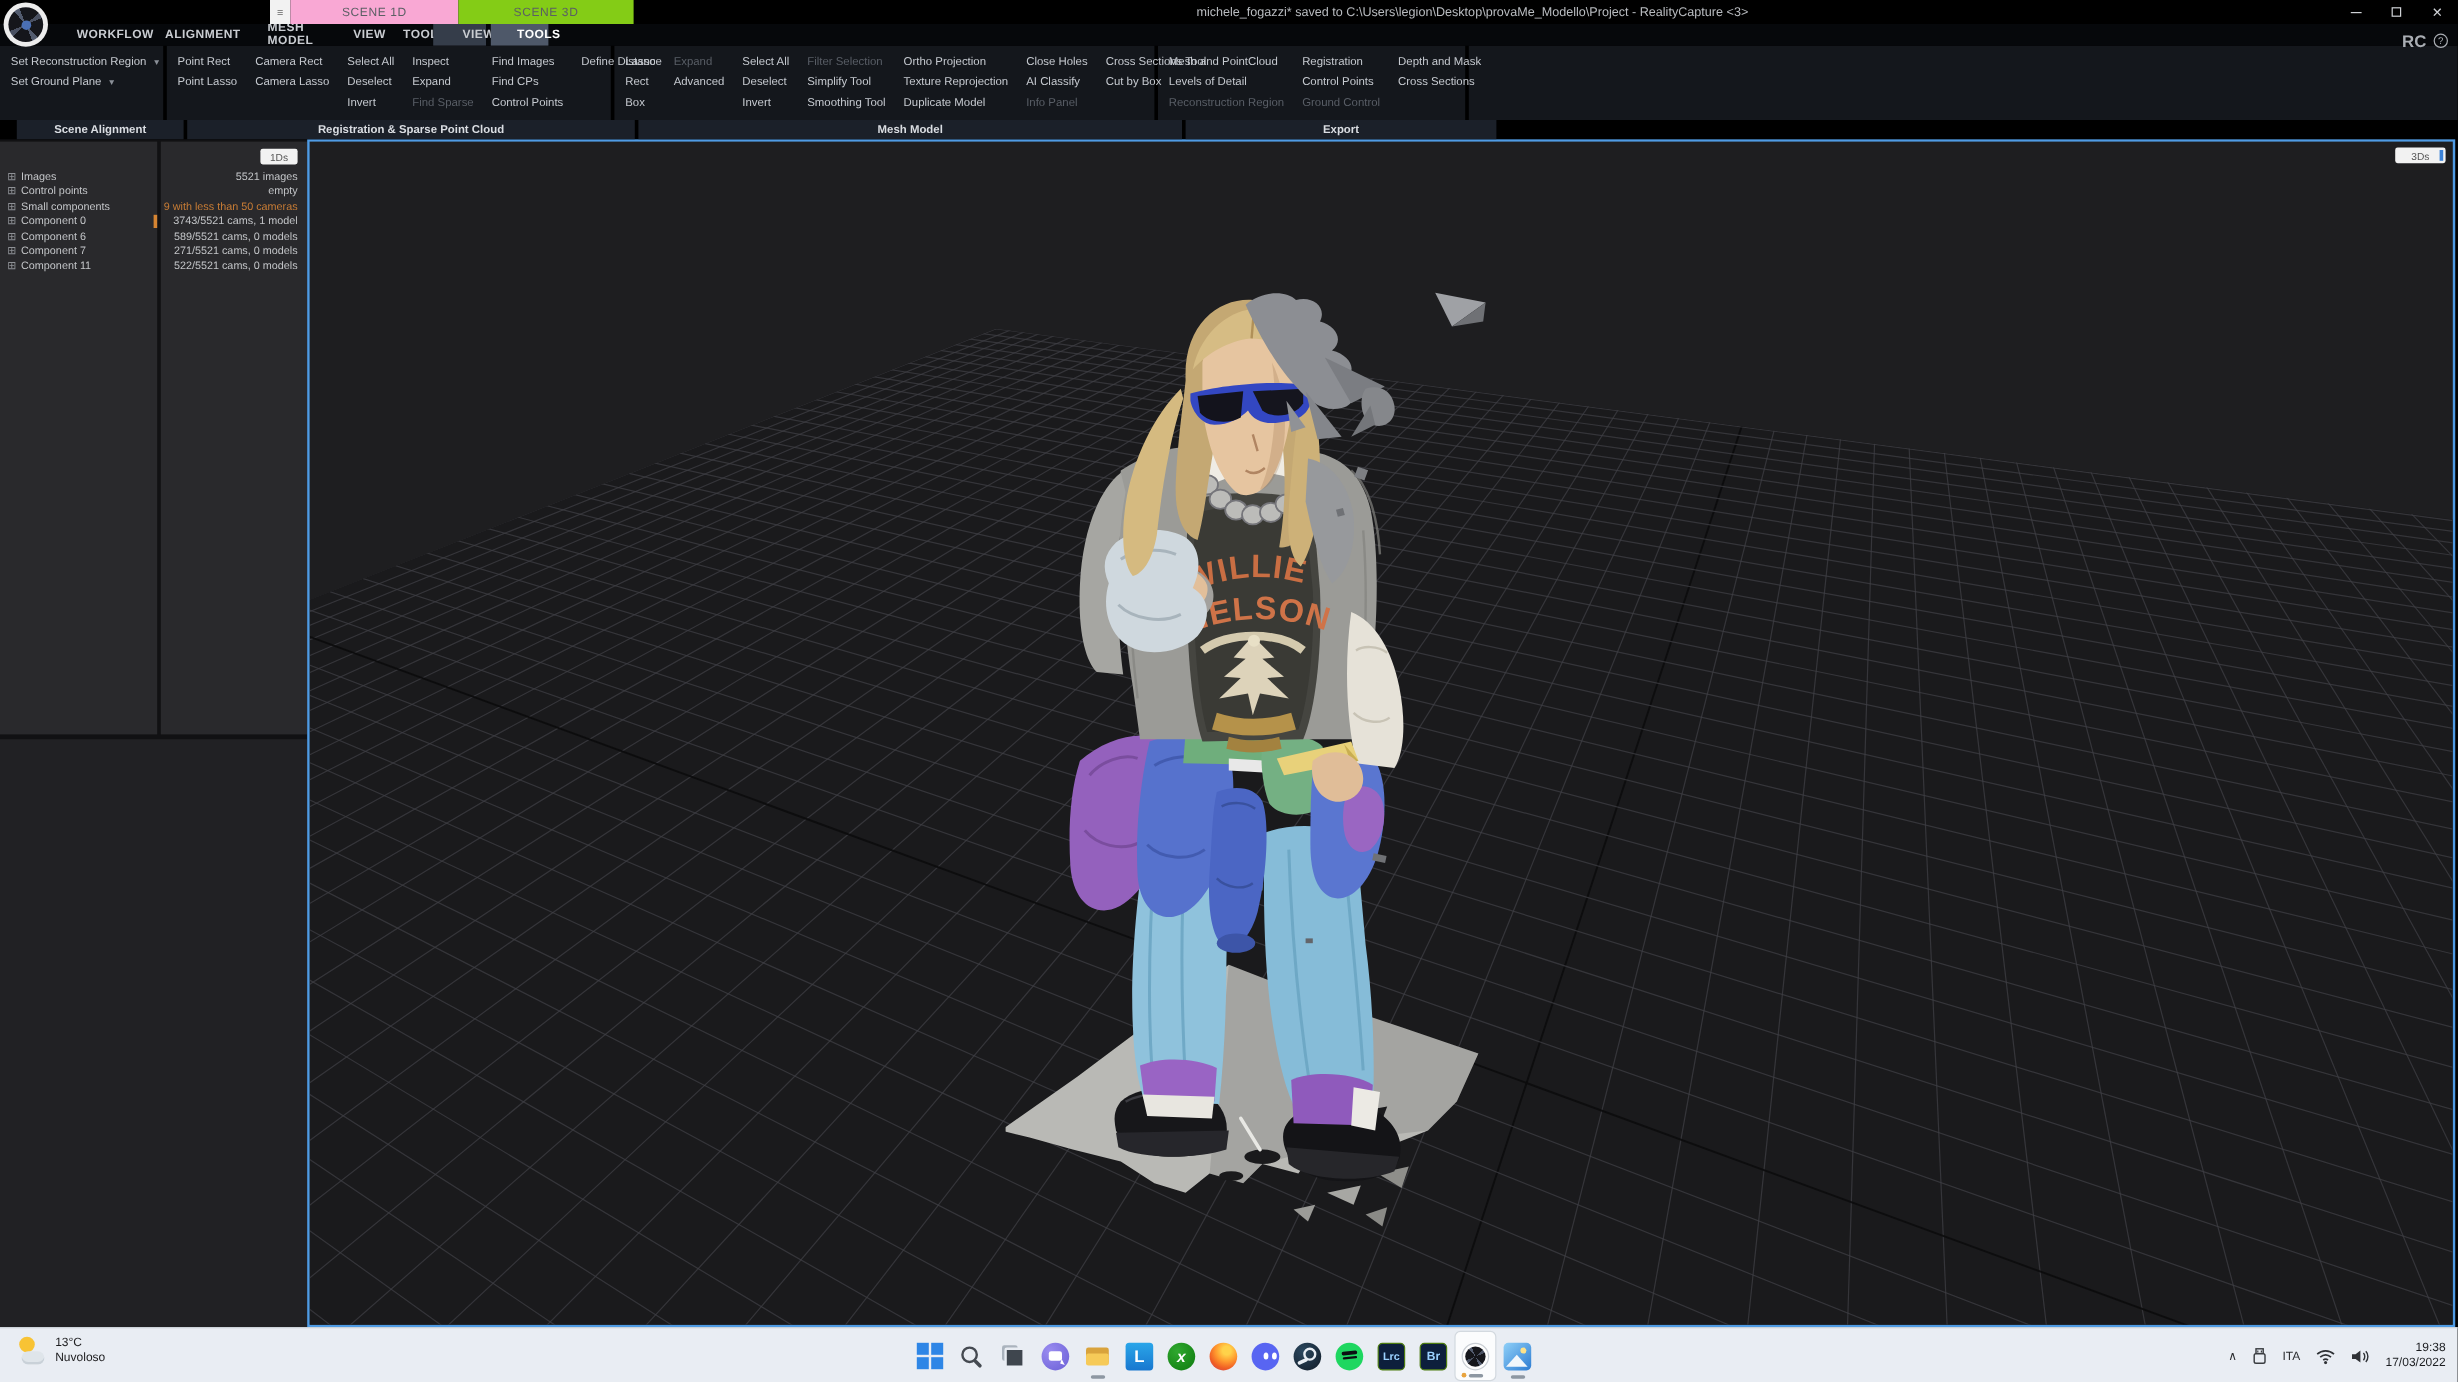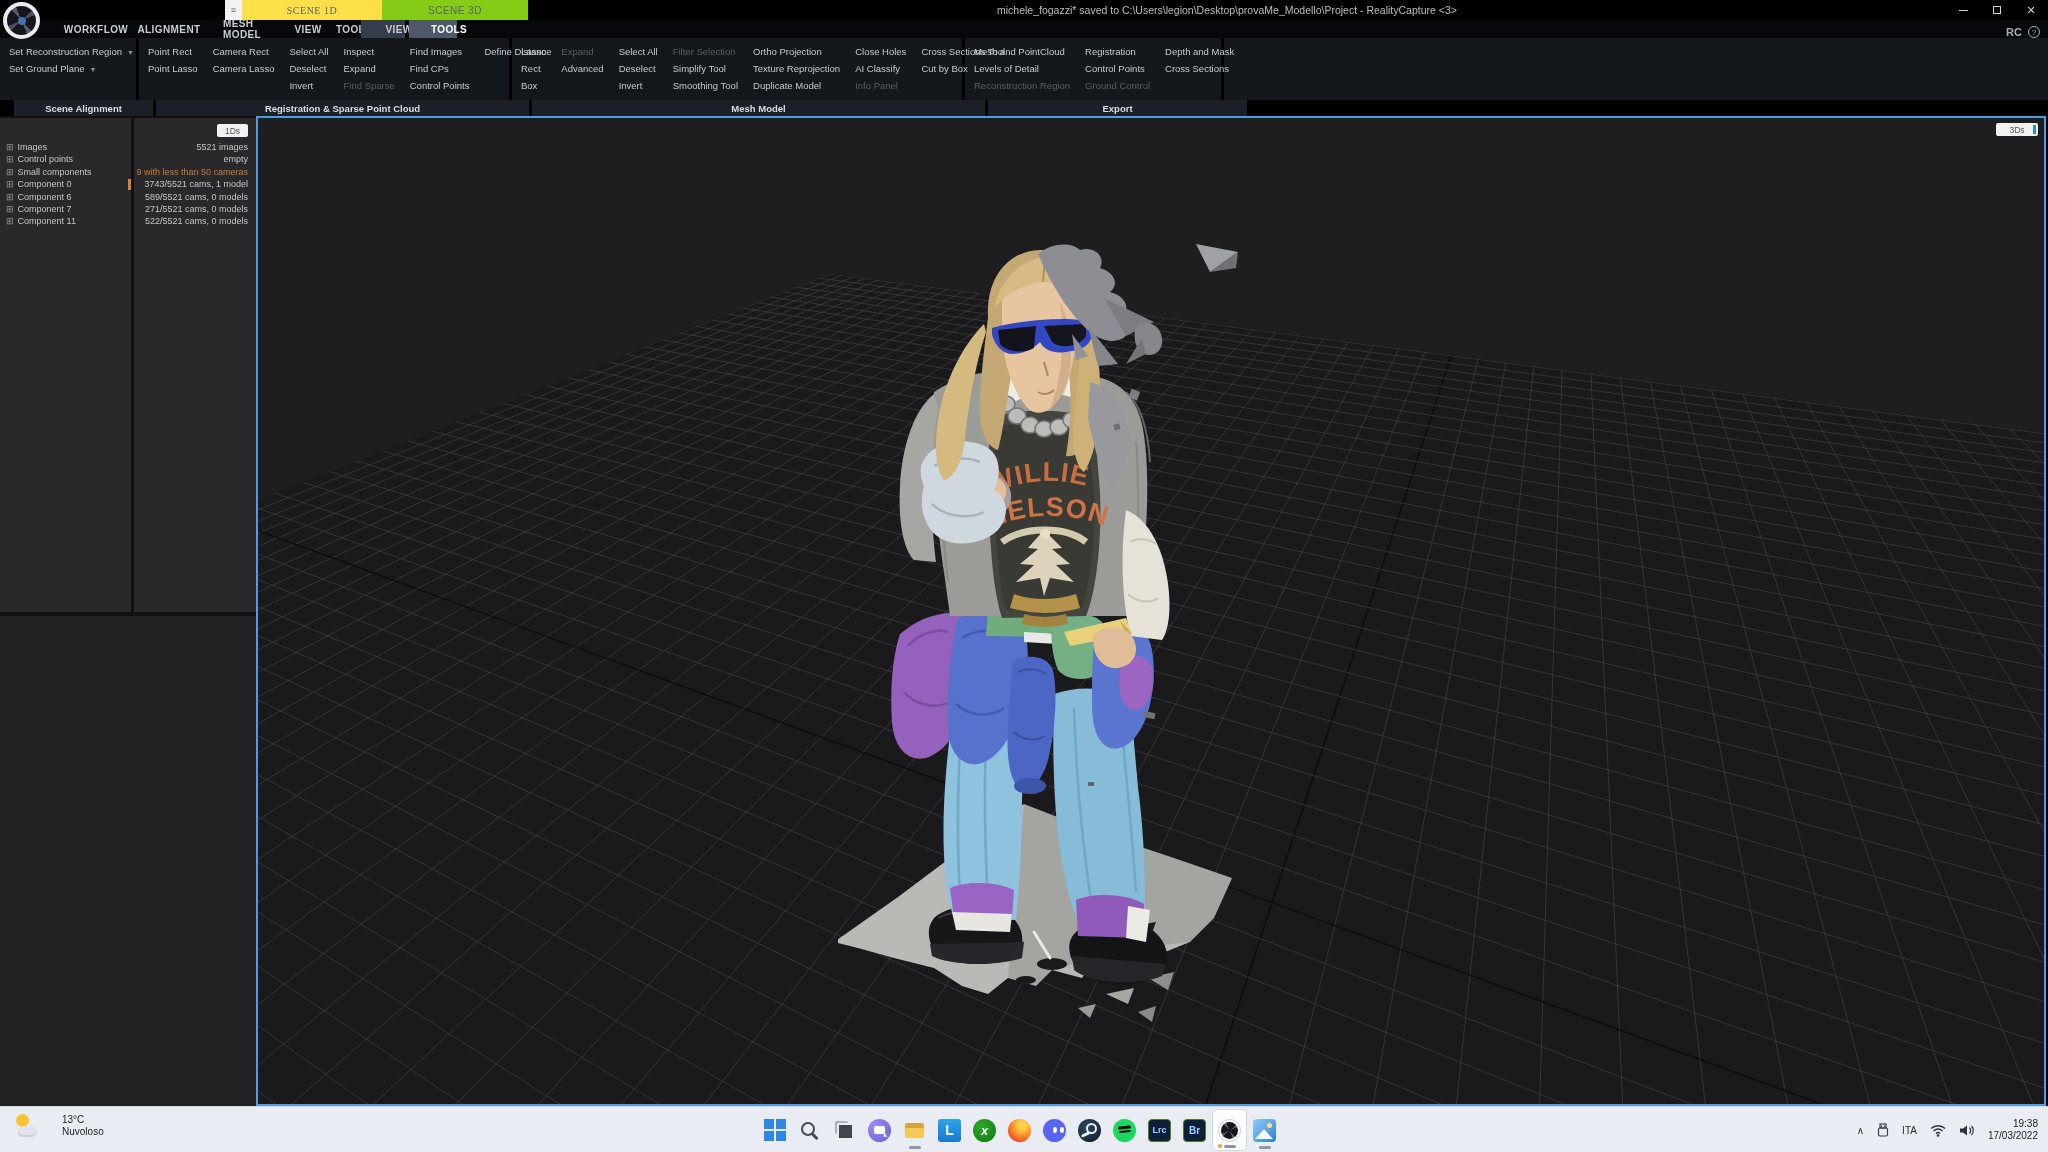--- a/index.html
+++ b/index.html
@@ -17,36 +17,36 @@
   #quick-access { position:absolute; left:47px; top:3px; height:14px; display:flex; gap:3px; align-items:center; }
   .qa { width:15px; height:12px; border:1px solid #70757c; background:
     repeating-linear-gradient(90deg, #70757c 0 1px, transparent 1px 5px); background-color:#23262b; }
   .qa.active { background-color:#a9cbe9; border-color:#cfe3f7;
     background-image:repeating-linear-gradient(90deg,#5580a8 0 1px,transparent 1px 5px); }
   .qa.glyph { border:none; background:none; color:#9aa0a8; font-size:12px; line-height:12px; width:13px; text-align:center; }
   #scene-tabs { position:absolute; left:225px; top:0; height:20px; display:flex; z-index:35; }
   #scene-tab-prefix { width:17px; background:#f2f2f2; color:#666; font-size:9px; display:flex; align-items:center; justify-content:center; }
   .scene-tab { width:140px; display:flex; align-items:center; justify-content:center;
     font-size:10px; color:#5b5f64; letter-spacing:0.5px; }
-  .scene-tab.t1 { background:#fde047;font-family:Liberation Serif, serif; }
+  .scene-tab.t1 { background:#f9a8d4; }
   .scene-tab.t3 { background:#84cc16; width:146px; }
   #window-title { position:absolute; left:997px; top:4px; font-size:10.5px; color:#b9bcc0; white-space:nowrap; }
   #win-controls { position:absolute; right:0; top:0; height:20px; display:flex; }
   .wc { width:34px; height:20px; display:flex; align-items:center; justify-content:center; color:#cfd2d6; font-size:11px; }
   .wc .min { width:9px; height:1px; background:#cfd2d6; }
   .wc .max { width:8px; height:8px; border:1px solid #cfd2d6; }
 
   
   #menurow { position:absolute; left:0; top:20px; width:2048px; height:18px; background:#06080b; z-index:25; }
   .mtab { position:absolute; top:0; height:18px; display:flex; align-items:center; justify-content:center;
     font-size:10px; font-weight:bold; color:#c9ccd1; letter-spacing:0.4px;padding-left:32px; }
   .mtab.ctx-view { background:#353d4a; }
   .mtab.ctx-tools { background:#4e5869; color:#fff; }
   #rc-help { position:absolute; right:8px; top:26px; display:flex; gap:6px; align-items:center; z-index:26; }
-  #rc-help .rc { font-size:11px; color:#a9adb3; font-weight:bold;text-align:right; }
+  #rc-help .rc { font-size:14px; color:#a9adb3; font-weight:bold;text-align:right; }
   #rc-help .q { width:12px; height:12px; border:1px solid #a9adb3; border-radius:50%; color:#a9adb3;
     font-size:8px; display:flex; align-items:center; justify-content:center; }
 
   
   #ribbon { position:absolute; left:0; top:38px; width:2048px; height:62px; background:#14171c; display:flex; }
   .rib-group { height:62px; padding:5px 4px 0 9px; border-right:3px solid #000; display:flex; align-items:flex-start; }
   .rib-col { display:flex; flex-direction:column; margin-right:15px; }
   .rib-item { height:17px; line-height:17px; font-size:9.5px; color:#c6cad0; white-space:nowrap; cursor:default; }
   .rib-item.dim { color:#595e66; }
   .rib-item .caret { font-size:7px; color:#8b9098; margin-left:5px; }
@@ -73,21 +73,21 @@
     border:2px solid #4f9be4; background:#1e1e20; overflow:hidden; }
   #gridsvg, #modelsvg { position:absolute; }
   #gridsvg { left:0; top:0; }
   #modelsvg { left:580px; top:124px; }
   #view-badge { position:absolute; right:6px; top:5px; width:42px; height:13px; background:#f2f2f2;
     border-radius:2px; color:#555; font-size:8.5px; display:flex; align-items:center; justify-content:center; }
   #view-badge::after { content:""; position:absolute; right:2px; top:2px; width:3px; height:9px; background:#3b82d8; }
 
   
   #taskbar { position:absolute; left:0; bottom:0; width:2048px; height:46px; background:#e9edf3; border-top:1px solid #d2d8de; }
-  #weather { position:absolute; left:14px; top:5px; display:flex; gap:20px; align-items:center; cursor:default; }
+  #weather { position:absolute; left:14px; top:5px; display:flex; gap:4px; align-items:center; cursor:default; }
   #weather .wicon { position:relative; width:28px; height:28px; }
   #weather .sun { position:absolute; left:2px; top:2px; width:13px; height:13px; border-radius:50%; background:#f8c334; }
   #weather .cloud { position:absolute; left:4px; bottom:3px; width:19px; height:11px; border-radius:8px; background:#dfe5ea; box-shadow:inset 0 -2px 0 #c9d1d8; }
   #weather .wt { font-size:10px; color:#1d1d1f; line-height:12.5px; }
   #task-icons { position:absolute; left:757px; top:0; height:46px; display:flex; align-items:center; }
   .tb-item { position:relative; width:35px; height:42px; display:flex; align-items:center; justify-content:center; border-radius:5px; }
   .tb-item.active { background:#fbfcfd; border:1px solid #d3d9df; }
   .tb-item.running::after { content:""; position:absolute; bottom:2px; left:50%; transform:translateX(-50%);
     width:12px; height:3px; border-radius:2px; background:#8d97a2; }
   .tb-item.alert::before { content:""; position:absolute; bottom:2px; left:5px; width:4px; height:4px; border-radius:50%; background:#e8a33d; z-index:2; }

